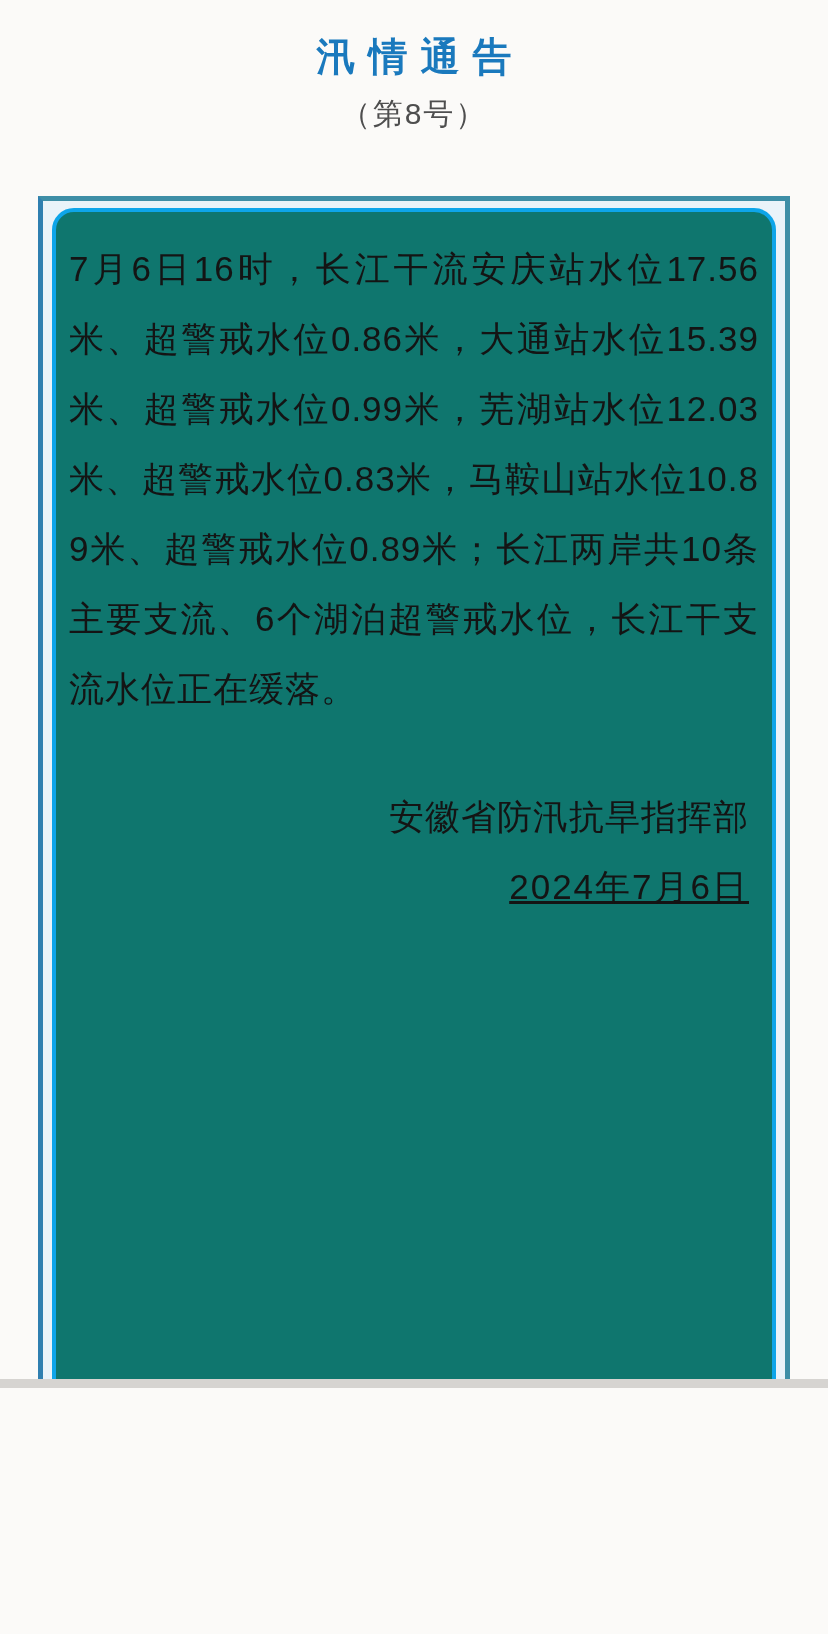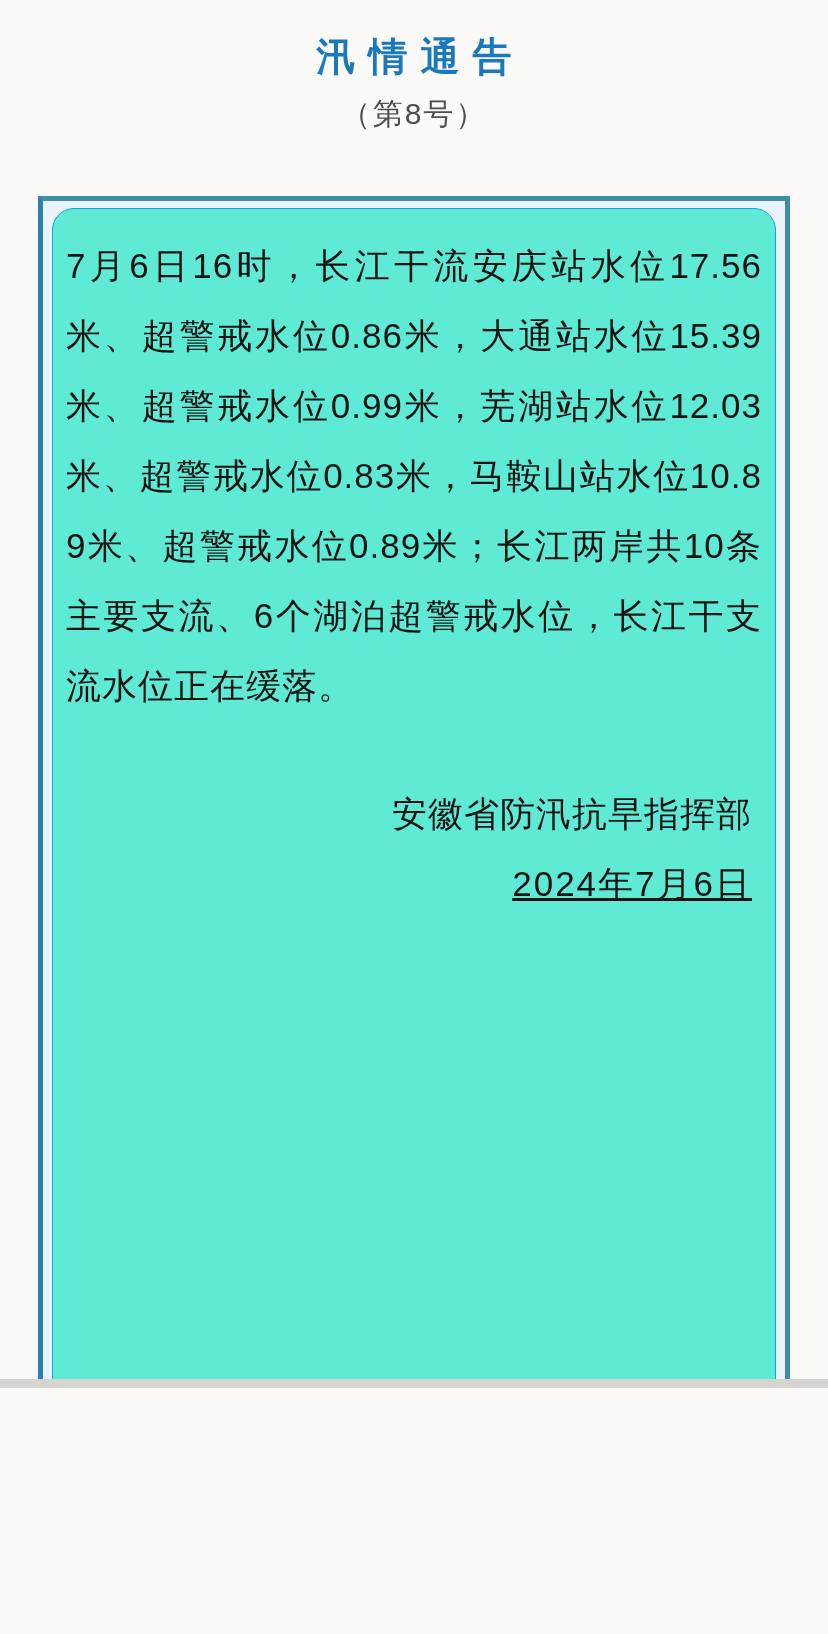--- a/index.html
+++ b/index.html
@@ -42,22 +42,22 @@
     border-width: 5px;
     border-top-color: #3e8ea6;
     border-right-color: #3e8ea6;
     border-left-color: #2f7fb0;
     border-bottom-color: #1c4c62;
     background: #eaf3f9;
   }
   .notice-card {
     position: absolute;
     left: 9px; top: 7px; right: 9px; bottom: 10px;
-    background: #5eead4;
-    border: 1px solid #0ea5e9;
+    background: #0f766e;
+    border: 4px solid #0ea5e9;
     border-radius: 22px;
     box-sizing: border-box;
     padding: 22px 13px 0 13px;
     overflow: hidden;
   }
   .body-text p {
     margin: 0 0 56px 0;
     font-size: 35px;
     line-height: 70px;
     color: #141414;

